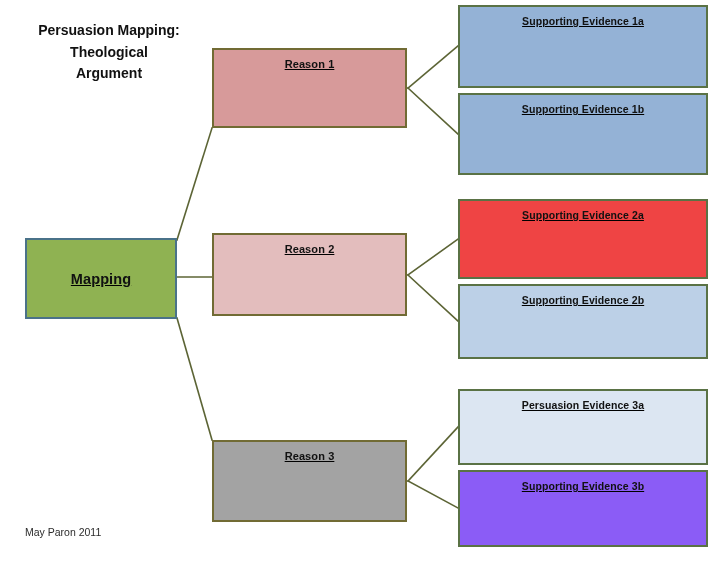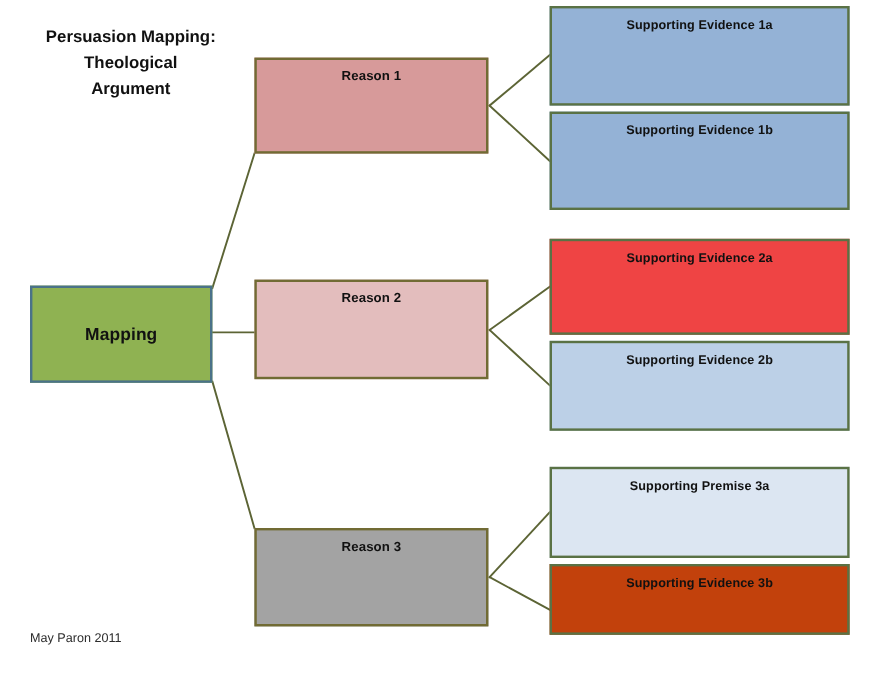--- a/index.html
+++ b/index.html
@@ -26,20 +26,21 @@
     height: 563px;
     pointer-events: none;
   }
   .node {
     position: absolute;
     box-sizing: border-box;
     border-width: 2px;
     border-style: solid;
     display: block;
     text-align: center;
+    text-decoration: underline;
   }
   .node-label {
     display: block;
     font-weight: bold;
     color: #111111;
     letter-spacing: 0.1px;
   }
   
   .node-premise {
     left: 25px;
@@ -74,21 +75,21 @@
     padding-top: 8px;
   }
   .node-evidence .node-label {
     font-size: 10.5px;
   }
   .node-ev-1a { top: 5px;   height: 83px; background: #94b2d6; }
   .node-ev-1b { top: 93px;  height: 82px; background: #94b2d6; }
   .node-ev-2a { top: 199px; height: 80px; background: #ef4444; }
   .node-ev-2b { top: 284px; height: 75px; background: #bcd0e7; }
   .node-ev-3a { top: 389px; height: 76px; background: #dce6f2; }
-  .node-ev-3b { top: 470px; height: 59px; background: #c2410c; }
+  .node-ev-3b { top: 470px; height: 77px; background: #8b5cf6; }
   
   #title-block {
     position: absolute;
     left: 14px;
     top: 20px;
     width: 190px;
     text-align: center;
     font-size: 14px;
     font-weight: bold;
     color: #111111;
@@ -156,21 +157,21 @@
   <div class="node node-evidence node-ev-1b">
     <span class="node-label">Supporting Evidence 1b</span>
   </div>
   <div class="node node-evidence node-ev-2a">
     <span class="node-label">Supporting Evidence 2a</span>
   </div>
   <div class="node node-evidence node-ev-2b">
     <span class="node-label">Supporting Evidence 2b</span>
   </div>
   <div class="node node-evidence node-ev-3a">
-    <span class="node-label">Supporting Premise 3a</span>
+    <span class="node-label">Persuasion Evidence 3a</span>
   </div>
   <div class="node node-evidence node-ev-3b">
     <span class="node-label">Supporting Evidence 3b</span>
   </div>
 
   <div id="credit">May Paron 2011</div>
 
 </div>
 
 </body></html>

